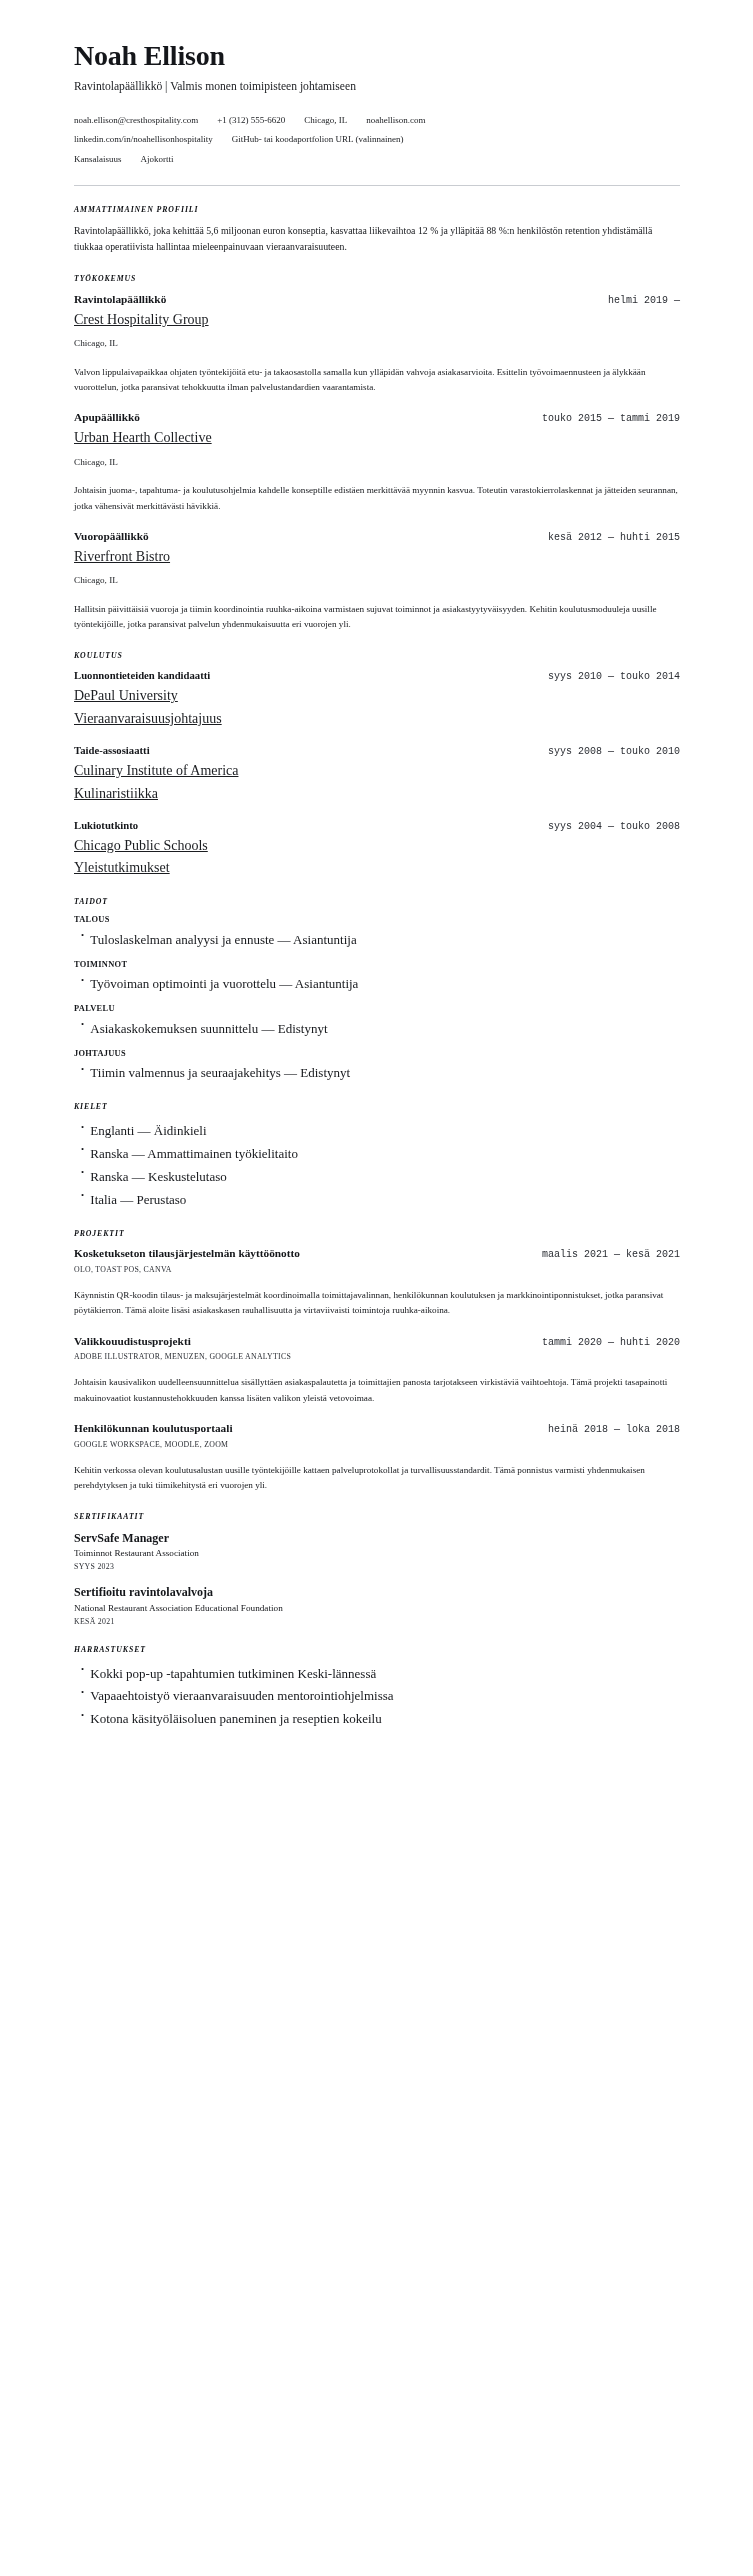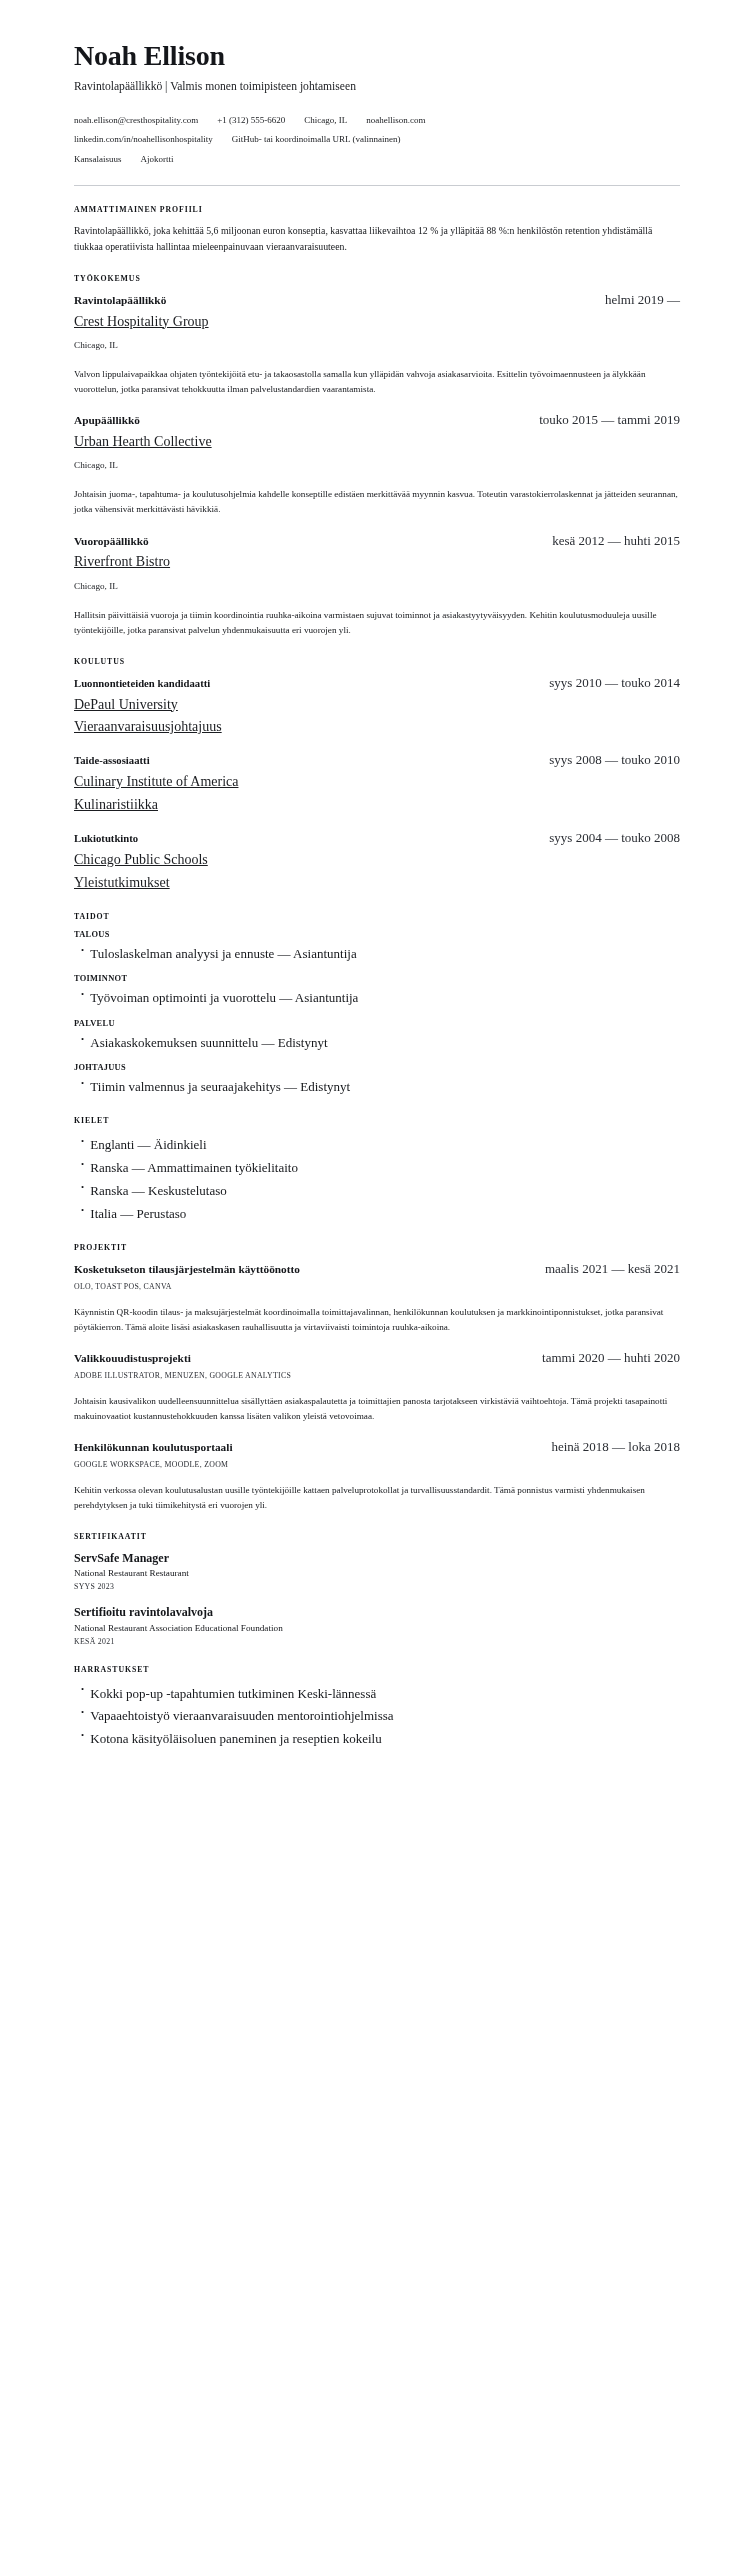--- a/index.html
+++ b/index.html
@@ -58,20 +58,21 @@
 
   
   .section { margin-top: 19px; }
   .section-title {
     font-size: 7.8px;
     font-weight: 700;
     letter-spacing: 0.9px;
     text-transform: uppercase;
     margin: 0 0 8.8px 0;
     color: #101216;
+    font-style: italic;
   }
   .para {
     font-size: 9.8px;
     line-height: 1.62;
     margin: 0;
     color: #16181c;
   }
 
   
   .entry { margin-top: 15px; }
@@ -85,26 +86,27 @@
   .entry-title {
     font-size: 11.3px;
     font-weight: 700;
     line-height: 1.28;
     margin: 0;
   }
   .entry-title.sm {
     font-size: 10.7px;
   }
   .entry-date {
-    font-size: 13px;
+    font-size: 10px;
     font-weight: 400;
     color: #2a2d33;
     white-space: nowrap;
     flex: none;
     line-height: 1.3;
+    font-family: Liberation Mono, monospace;
   }
   .entry-org {
     font-size: 14px;
     line-height: 1.5;
     margin: 1.9px 0 0 0;
     color: #1b1d21;
     text-decoration: underline;
   }
   .entry-loc {
     font-size: 9.2px;
@@ -191,21 +193,21 @@
 
     <div class="contact-row">
       <span class="citem">noah.ellison@cresthospitality.com</span>
       <span class="citem">+1 (312) 555-6620</span>
       <span class="citem">Chicago, IL</span>
       <span class="citem">noahellison.com</span>
     </div>
 
     <div class="contact-row">
       <span class="citem">linkedin.com/in/noahellisonhospitality</span>
-      <span class="citem">GitHub- tai koordinoimalla URL (valinnainen)</span>
+      <span class="citem">GitHub- tai koodaportfolion URL (valinnainen)</span>
     </div>
 
     <div class="contact-row">
       <span class="citem">Kansalaisuus</span>
       <span class="citem">Ajokortti</span>
     </div>
 
     <hr class="rule">
   </header>
 
@@ -350,21 +352,21 @@
       <p class="entry-meta">GOOGLE WORKSPACE, MOODLE, ZOOM</p>
       <p class="entry-desc">Kehitin verkossa olevan koulutusalustan uusille työntekijöille kattaen palveluprotokollat ja turvallisuusstandardit. Tämä ponnistus varmisti yhdenmukaisen perehdytyksen ja tuki tiimikehitystä eri vuorojen yli.</p>
     </div>
   </section>
 
   <section class="section">
     <h2 class="section-title">Sertifikaatit</h2>
 
     <div class="cert">
       <p class="cert-name">ServSafe Manager</p>
-      <p class="cert-issuer">National Restaurant Restaurant</p>
+      <p class="cert-issuer">Toiminnot Restaurant Association</p>
       <p class="cert-date">SYYS 2023</p>
     </div>
 
     <div class="cert">
       <p class="cert-name">Sertifioitu ravintolavalvoja</p>
       <p class="cert-issuer">National Restaurant Association Educational Foundation</p>
       <p class="cert-date">KESÄ 2021</p>
     </div>
   </section>
 

